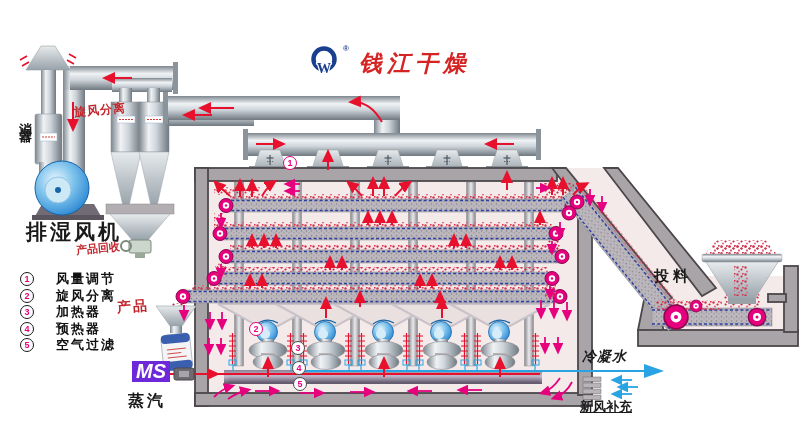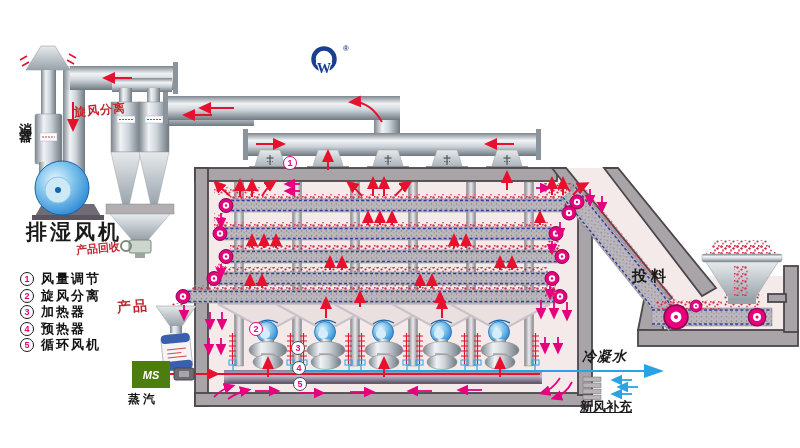--- a/index.html
+++ b/index.html
@@ -7,30 +7,30 @@
          font-family:"Liberation Sans",sans-serif;}
   .stage svg.machine{position:absolute;left:0;top:0;}
   .lbl{position:absolute;color:#1a1a1a;font-family:"Liberation Serif",serif;font-weight:bold;
        white-space:nowrap;line-height:1;}
   .red{color:#c1272d;}
   .vert{writing-mode:vertical-rl;text-orientation:upright;letter-spacing:4px;}
   .logo{position:absolute;left:308px;top:44px;display:flex;align-items:flex-start;}
   .logoname{font-family:"Liberation Serif",serif;font-weight:bold;font-style:italic;
             color:#d42322;font-size:23px;letter-spacing:5px;margin-left:10px;margin-top:4px;}
   .reg{font-size:8px;color:#1b3f8f;font-weight:bold;margin-left:1px;}
-  .msbox{position:absolute;left:132px;top:361px;width:38px;height:27px;background:#4d7c0f;
-         color:#fff;font-style:italic;font-weight:bold;font-size:11px;display:flex;
+  .msbox{position:absolute;left:132px;top:361px;width:38px;height:21px;background:#6d28d9;
+         color:#fff;font-style:italic;font-weight:bold;font-size:20px;display:flex;
          align-items:center;justify-content:center;font-family:"Liberation Sans",sans-serif;}
   .legend{position:absolute;left:20px;top:271px;}
   .legrow{display:flex;align-items:center;height:16px;margin-bottom:0.5px;}
   .cnum{display:inline-flex;width:12px;height:12px;border:1.6px solid #1a1a1a;border-radius:50%;
         color:#e6007e;font-size:9px;font-weight:bold;align-items:center;justify-content:center;
         background:#fff;font-family:"Liberation Sans",sans-serif;flex:0 0 auto;}
   .legtxt{font-family:"Liberation Serif",serif;font-weight:bold;font-size:13px;
-          letter-spacing:2px;margin-left:7px;color:#111;}
+          letter-spacing:2px;margin-left:22px;color:#111;}
   .callout{position:absolute;width:12px;height:12px;border-radius:50%;background:#fff;
            color:#e6007e;font-size:9px;font-weight:bold;display:flex;align-items:center;
            justify-content:center;font-family:"Liberation Sans",sans-serif;}
   .cm{border:1.5px solid #e6007e;}
   .cd{border:1.5px solid #4a4a4a;}
 </style>
 </head>
 <body>
 
 <div class="stage">
@@ -418,30 +418,31 @@
         <path d="M632,394 L614,394"></path>
 </g>
 </svg>
 
 <div class="logo">
   <svg width="34" height="34" viewBox="0 0 34 34">
     <circle cx="16" cy="15" r="10.5" fill="none" stroke="#1b3f8f" stroke-width="4.5"></circle>
     <text x="16" y="29" text-anchor="middle" font-family="Liberation Serif,serif" font-weight="bold" font-size="14" fill="#1b3f8f" stroke="#ffffff" stroke-width="2.5" paint-order="stroke">W</text>
   </svg>
   <span class="reg">®</span>
+  <span class="logoname">钱江干燥</span>
 </div>
 
 <div class="lbl vert" style="left:19px;top:112px;font-size:13px;">消音器</div>
 <div class="lbl" style="left:26px;top:222px;font-size:21px;letter-spacing:3px;">排湿风机</div>
 <div class="lbl red" style="left:74px;top:104px;font-size:12px;letter-spacing:1px;transform:rotate(-5deg);">旋风分离</div>
 <div class="lbl red" style="left:76px;top:243px;font-size:11px;transform:rotate(-5deg);">产品回收</div>
 <div class="lbl red" style="left:117px;top:300px;font-size:14px;letter-spacing:2px;transform:rotate(-4deg);">产品</div>
 <div class="msbox">MS</div>
-<div class="lbl" style="left:128px;top:393px;font-size:12px;letter-spacing:3px;">蒸汽</div>
-<div class="lbl" style="left:632px;top:269px;font-size:15px;letter-spacing:4px;">投料</div>
+<div class="lbl" style="left:128px;top:393px;font-size:16px;letter-spacing:3px;">蒸汽</div>
+<div class="lbl" style="left:654px;top:269px;font-size:15px;letter-spacing:4px;">投料</div>
 <div class="lbl" style="left:582px;top:350px;font-size:14px;letter-spacing:1px;font-style:italic;">冷凝水</div>
 <div class="lbl" style="left:580px;top:400px;font-size:13px;text-decoration:underline;">新风补充</div>
 
 <div class="callout cm" style="left:283px;top:156px;">1</div>
 <div class="callout cm" style="left:249px;top:322px;">2</div>
 <div class="callout cd" style="left:291px;top:341px;">3</div>
 <div class="callout cd" style="left:292px;top:361px;">4</div>
 <div class="callout cd" style="left:293px;top:377px;">5</div>
 
 <div class="legend">
@@ -456,17 +457,17 @@
   <div class="legrow">
     <span class="cnum">3</span>
     <span class="legtxt">加热器</span>
   </div>
   <div class="legrow">
     <span class="cnum">4</span>
     <span class="legtxt">预热器</span>
   </div>
   <div class="legrow">
     <span class="cnum">5</span>
-    <span class="legtxt">循环风机</span>
+    <span class="legtxt">空气过滤</span>
   </div>
 </div>
 
 </div>
 
 </body></html>

